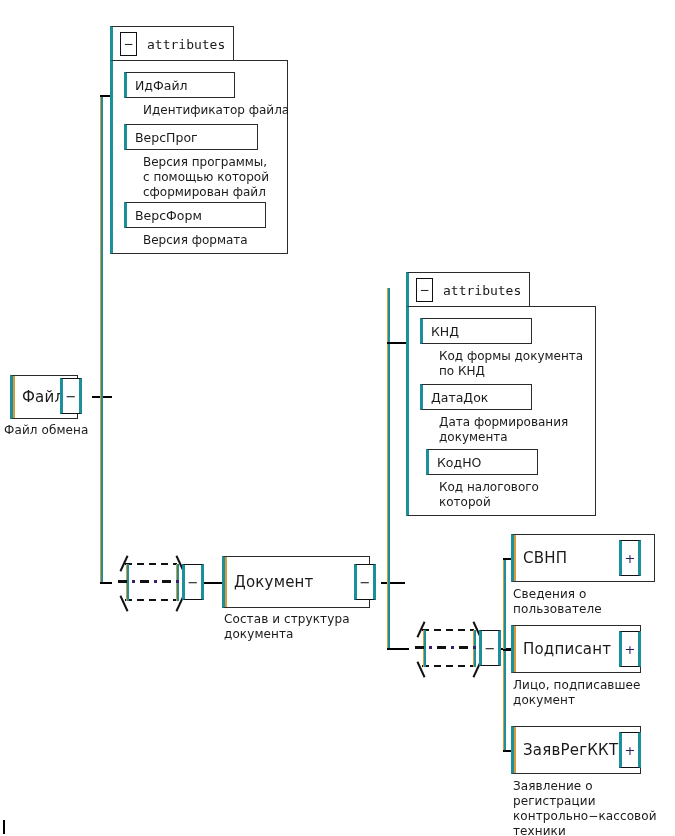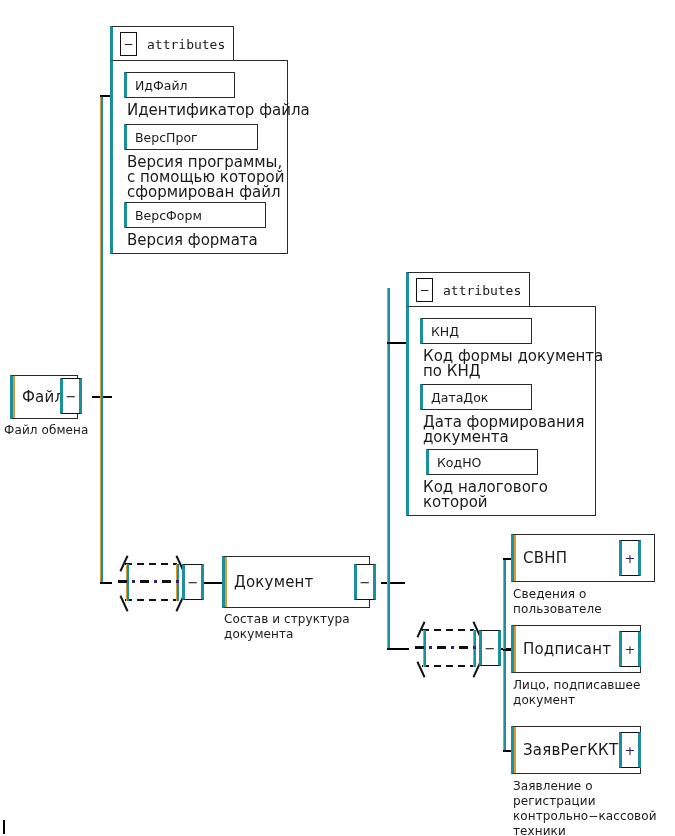--- a/index.html
+++ b/index.html
@@ -46,21 +46,21 @@
        transform:translateY(-50%);text-align:center;font-size:12px;
        line-height:1;font-style:normal;}
   .attrbox .body{position:absolute;box-sizing:border-box;background:#fff;
        border:1.6px solid #2b2b2b;border-left:3px solid #1b8f9a;}
 
   
   .field{position:absolute;box-sizing:border-box;background:#fff;
        border:1.5px solid #2b2b2b;border-left:3px solid #1b8f9a;}
   .field span{position:absolute;left:8px;top:50%;transform:translateY(-50%);
        font-size:12.5px;white-space:nowrap;}
-  .fdesc{position:absolute;font-size:15px;line-height:15px;white-space:pre;}
+  .fdesc{position:absolute;font-size:12px;line-height:15px;white-space:pre;margin-left:16px;}
 
   
   .seq{position:absolute;width:80px;height:62px;}
   .seq .dd{position:absolute;left:6px;top:29px;width:68px;height:3px;
        background:repeating-linear-gradient(to right,
          #111 0 9px, transparent 9px 14px, #3a1d6e 14px 17px, transparent 17px 22px);}
   .seq .vb{position:absolute;top:13px;height:37px;width:3px;
        background:linear-gradient(to right,#d89a3a 0 1px,#1b8f9a 1px 3px);}
   .seq .dash{position:absolute;height:2px;
        background:repeating-linear-gradient(to right,#111 0 7px,transparent 7px 12px);}

